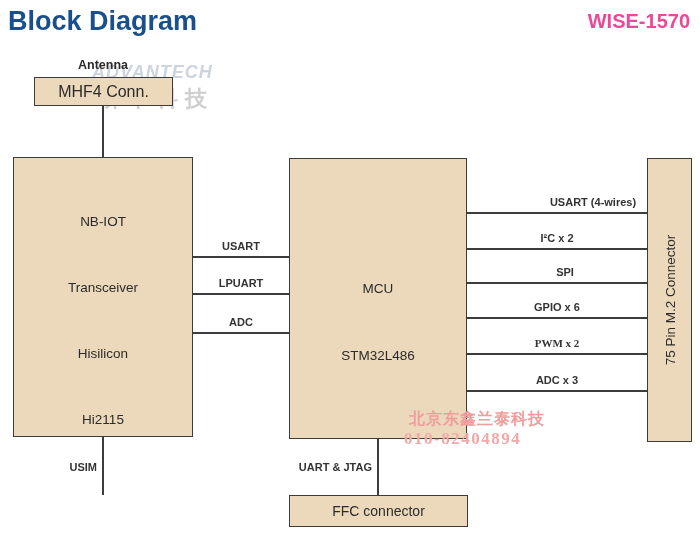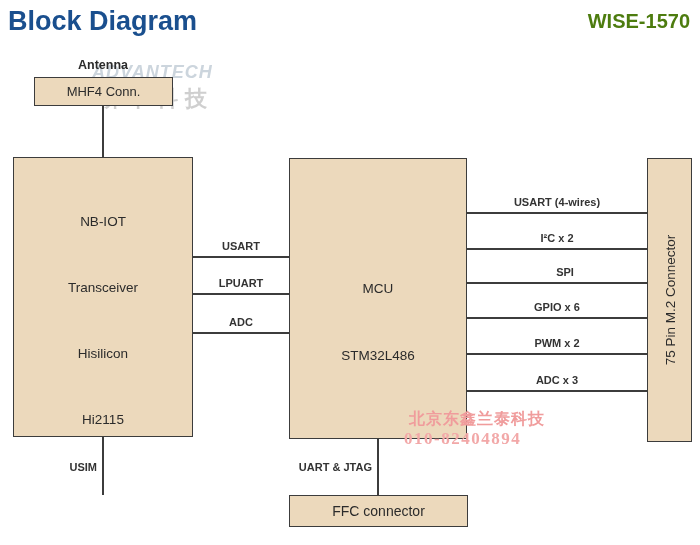--- a/index.html
+++ b/index.html
@@ -19,35 +19,35 @@
     font-size: 27px;
     font-weight: bold;
     letter-spacing: 0px;
     color: #1a4f8e;
   }
   .product-title {
     position: absolute;
     right: 10px; top: 10px;
     font-size: 20px;
     font-weight: bold;
-    color: #4d7c0f;
+    color: #ec4899;
   }
   .box {
     position: absolute;
     background: #ecd9bc;
     border: 1.5px solid #3c3c3c;
     box-sizing: border-box;
     display: flex;
     align-items: center;
     justify-content: center;
     text-align: center;
     z-index: 2;
   }
   .box .stack span { display: block; margin-top: 48px; }
-  .small-box { font-size: 13px; }
+  .small-box { font-size: 16px; }
   .big-box { font-size: 13.5px; line-height: 1.35; }
   .bottom-box { font-size: 14px; }
   .m2-box { }
   .m2-label {
     position: absolute;
     left: 50%; top: 50%;
     transform: translate(-50%, -50%) rotate(-90deg);
     white-space: nowrap;
     font-size: 13.5px;
   }
@@ -166,33 +166,33 @@
   <div class="hline" style="left:193px; top:256px; width:96px;"></div>
   <div class="conn-label" style="left:193px; top:240px; width:96px;">USART</div>
 
   <div class="hline" style="left:193px; top:293px; width:96px;"></div>
   <div class="conn-label" style="left:193px; top:277px; width:96px;">LPUART</div>
 
   <div class="hline" style="left:193px; top:332px; width:96px;"></div>
   <div class="conn-label" style="left:193px; top:316px; width:96px;">ADC</div>
 
   <div class="hline" style="left:467px; top:212px; width:180px;"></div>
-  <div class="conn-label" style="left:467px; top:196px; width:180px;">USART (4-wires)</div>
+  <div class="conn-label" style="left:467px; top:196px; width:180px;padding-left:36px;">USART (4-wires)</div>
 
   <div class="hline" style="left:467px; top:248px; width:180px;"></div>
   <div class="conn-label" style="left:467px; top:232px; width:180px;">I²C x 2</div>
 
   <div class="hline" style="left:467px; top:282px; width:180px;"></div>
   <div class="conn-label" style="left:467px; top:266px; width:180px;padding-left:8px;">SPI</div>
 
   <div class="hline" style="left:467px; top:317px; width:180px;"></div>
   <div class="conn-label" style="left:467px; top:301px; width:180px;">GPIO x 6</div>
 
   <div class="hline" style="left:467px; top:353px; width:180px;"></div>
-  <div class="conn-label" style="left:467px; top:337px; width:180px;">PWM x 2</div>
+  <div class="conn-label" style="left:467px; top:337px; width:180px;font-family:Liberation Serif, serif;">PWM x 2</div>
 
   <div class="hline" style="left:467px; top:390px; width:180px;"></div>
   <div class="conn-label" style="left:467px; top:374px; width:180px;">ADC x 3</div>
 
   <div class="vline" style="left:102px; top:437px; height:58px;"></div>
   <div class="conn-label right-align" style="left:30px; top:461px; width:67px;">USIM</div>
 
   <div class="vline" style="left:377px; top:439px; height:56px;"></div>
   <div class="conn-label right-align" style="left:252px; top:461px; width:120px;">UART &amp; JTAG</div>
   <div class="box bottom-box" style="left:289px; top:495px; width:179px; height:32px;">

